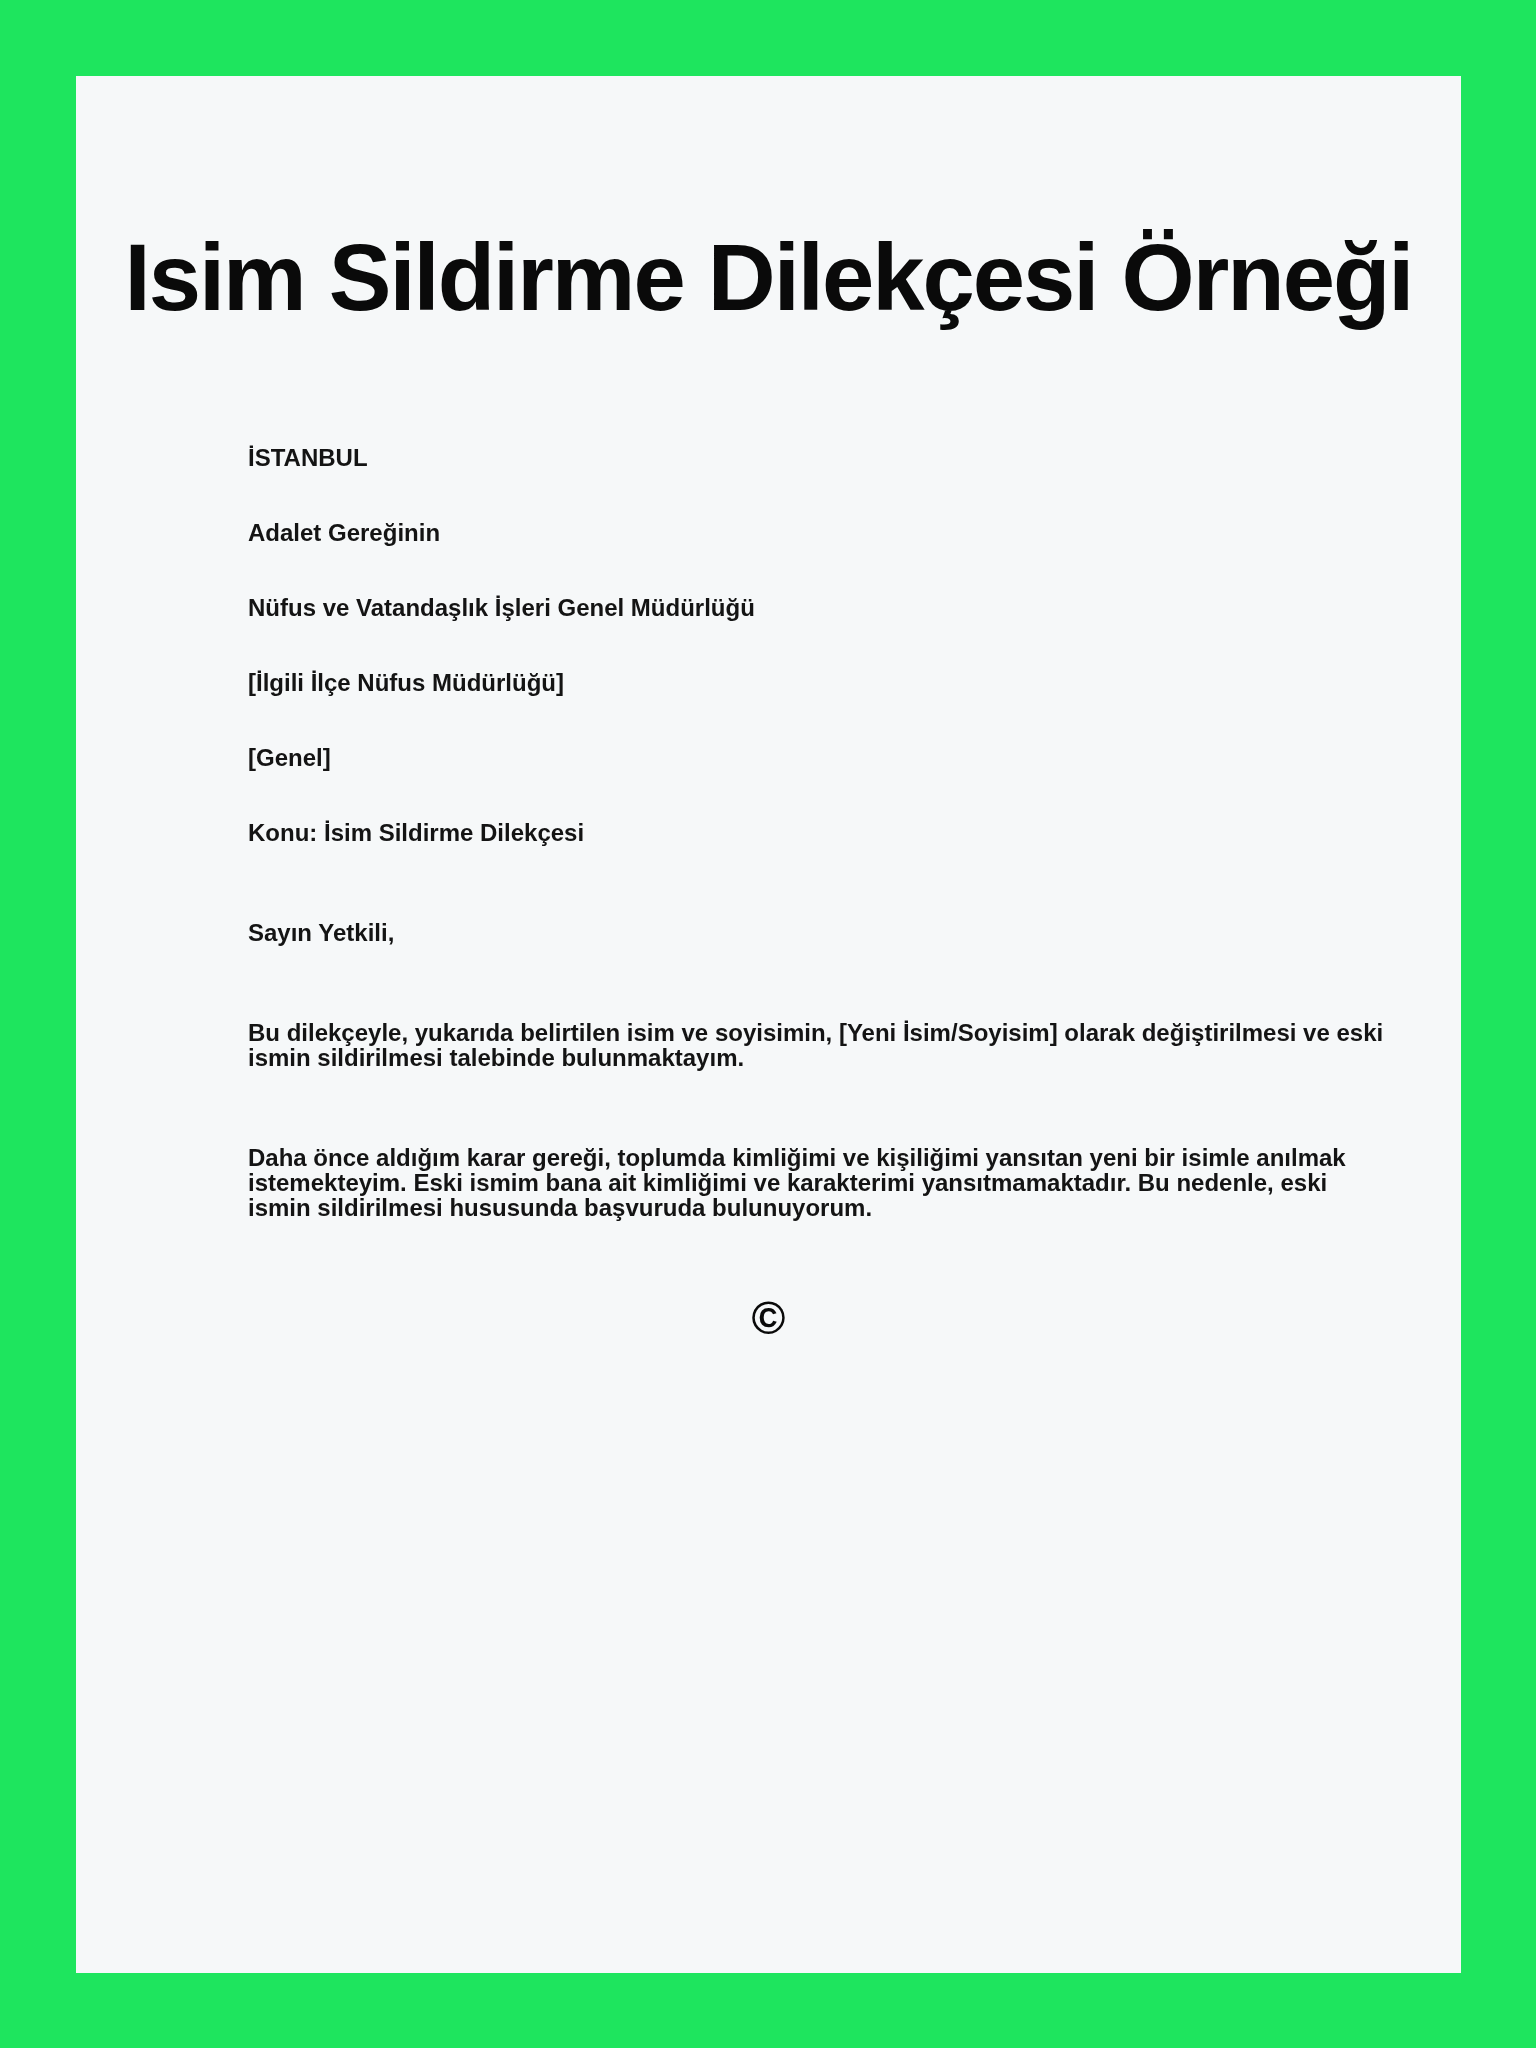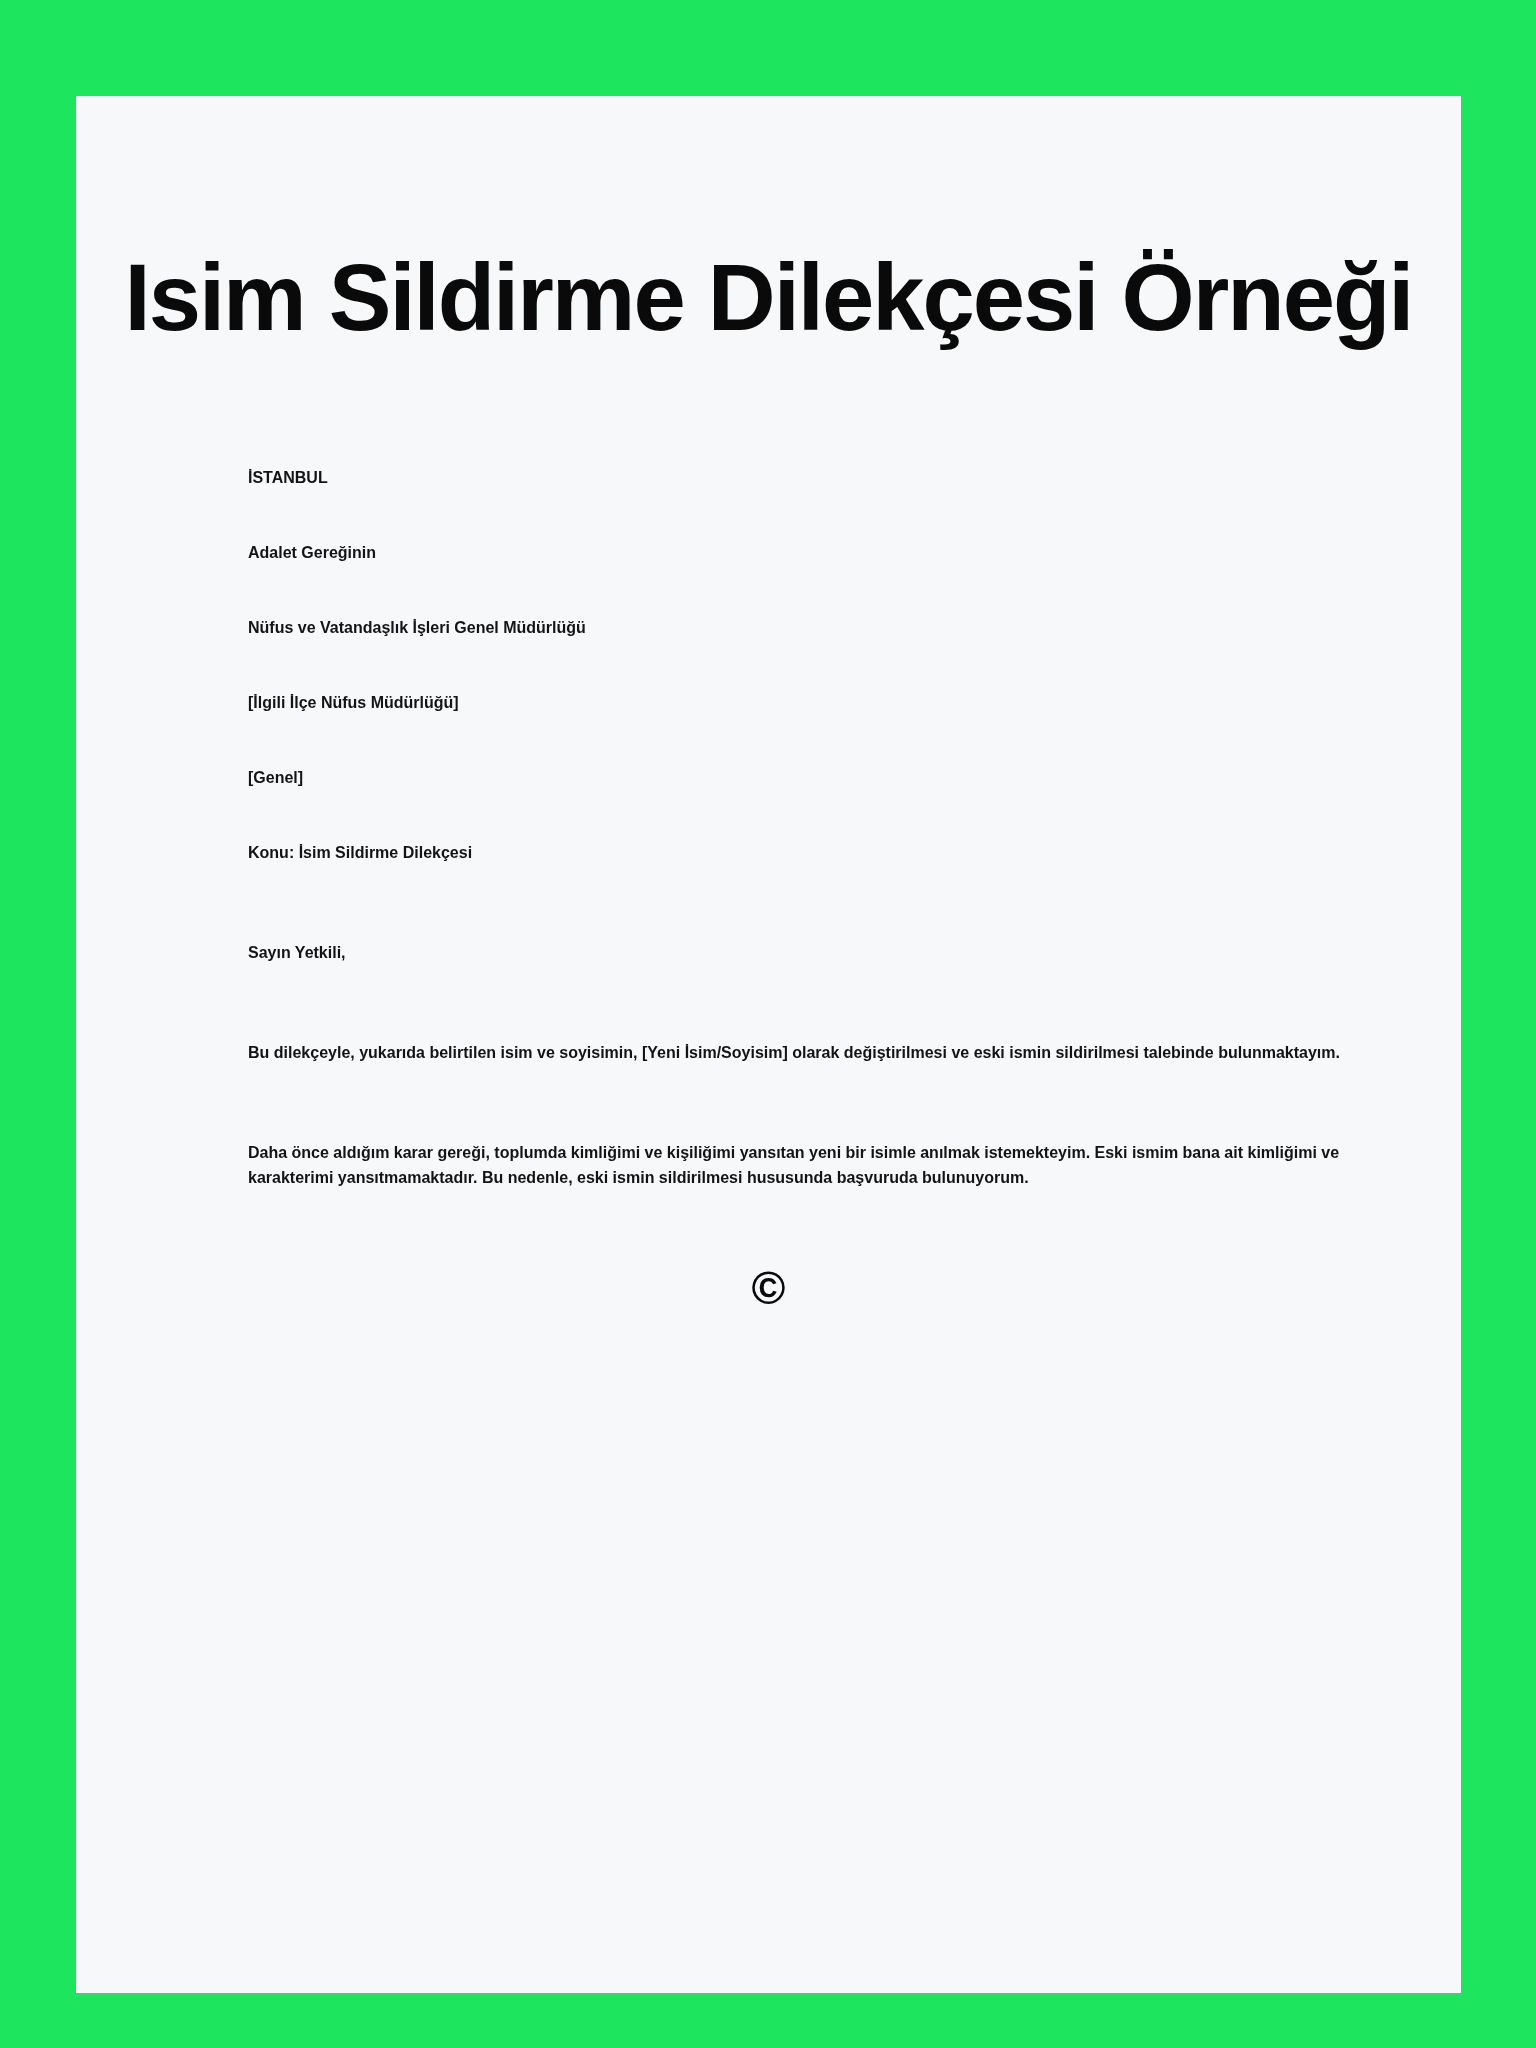--- a/index.html
+++ b/index.html
@@ -17,34 +17,33 @@
     position: absolute;
     left: 76px;
     top: 76px;
     width: 1385px;
     height: 1897px;
     background: #f6f8f9;
     color: #111111;
     overflow: hidden;
     display: flex;
     flex-direction: column;
-    margin-top: 20px;
   }
   .doc-title {
     margin: 150px 40px 115px 40px;
     text-align: center;
     font-size: 94px;
     line-height: 104px;
     font-weight: 700;
     letter-spacing: -2px;
     color: #0a0a0a;
   }
   .doc-body {
     padding: 0 75px 0 172px;
-    font-size: 16px;
+    font-size: 24px;
     line-height: 25px;
     font-weight: 700;
     color: #141414;
   }
   .doc-body p {
     margin: 0;
   }
   p.hdr-line { margin-bottom: 50px; }
   p.blk      { margin-bottom: 75px; }
   .closing   { margin-bottom: 105px; }

